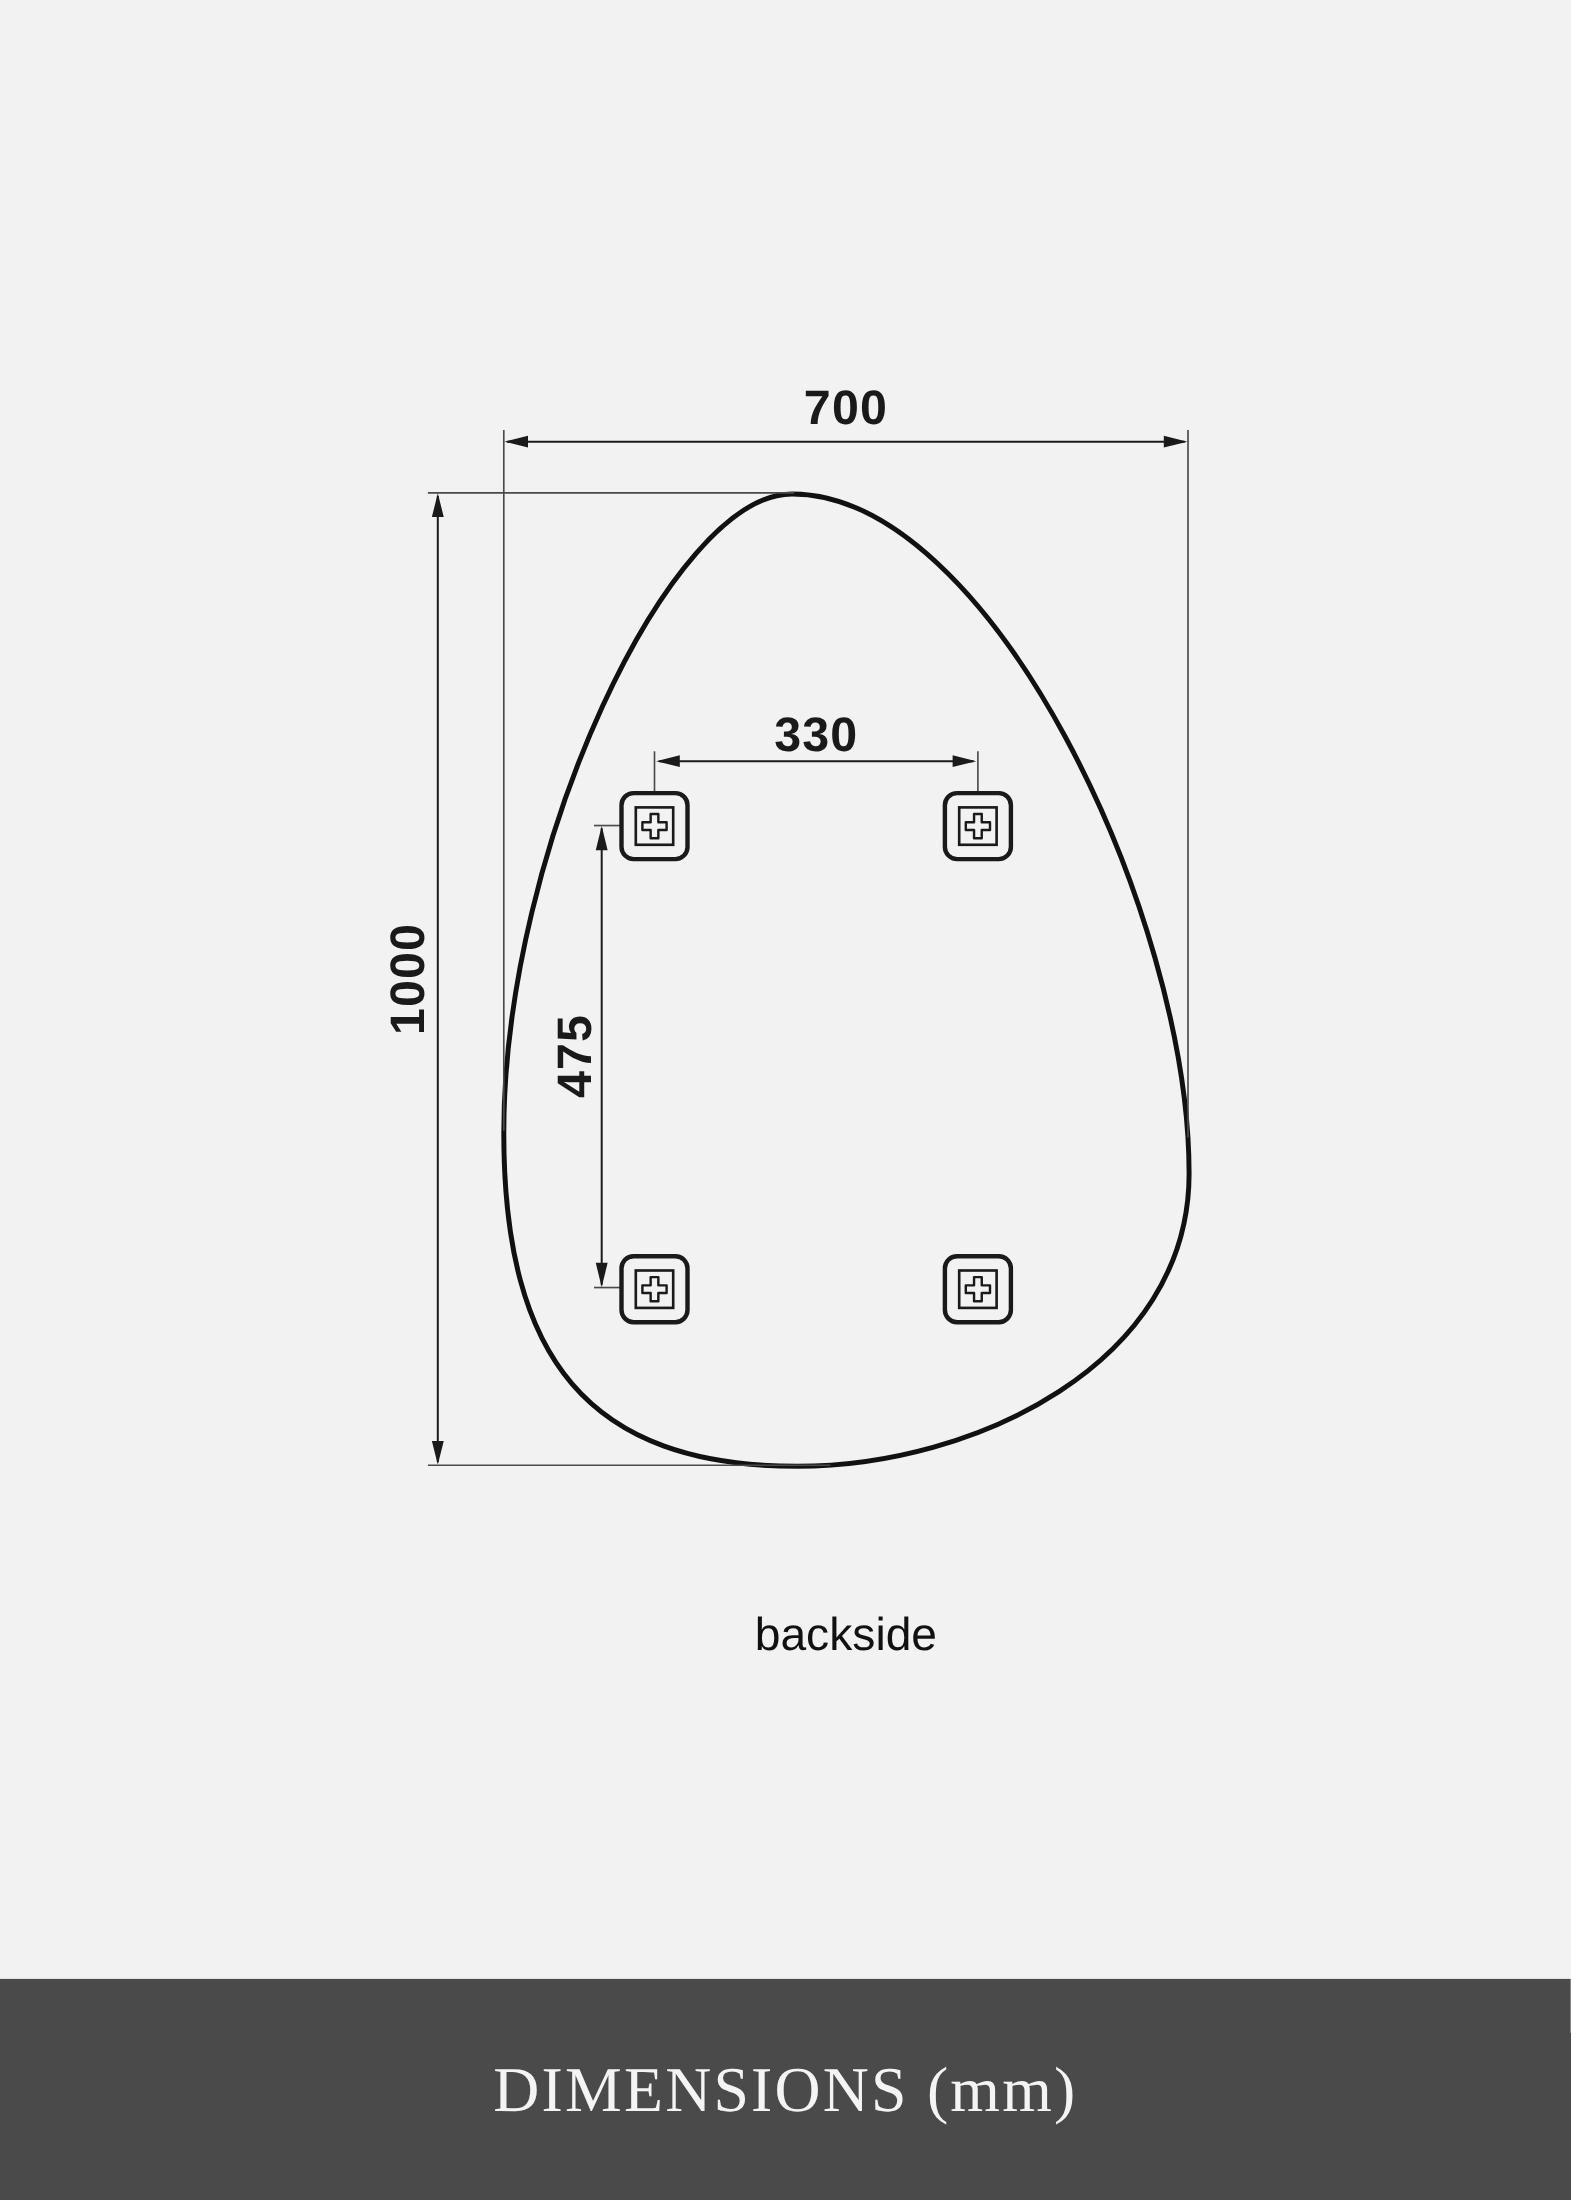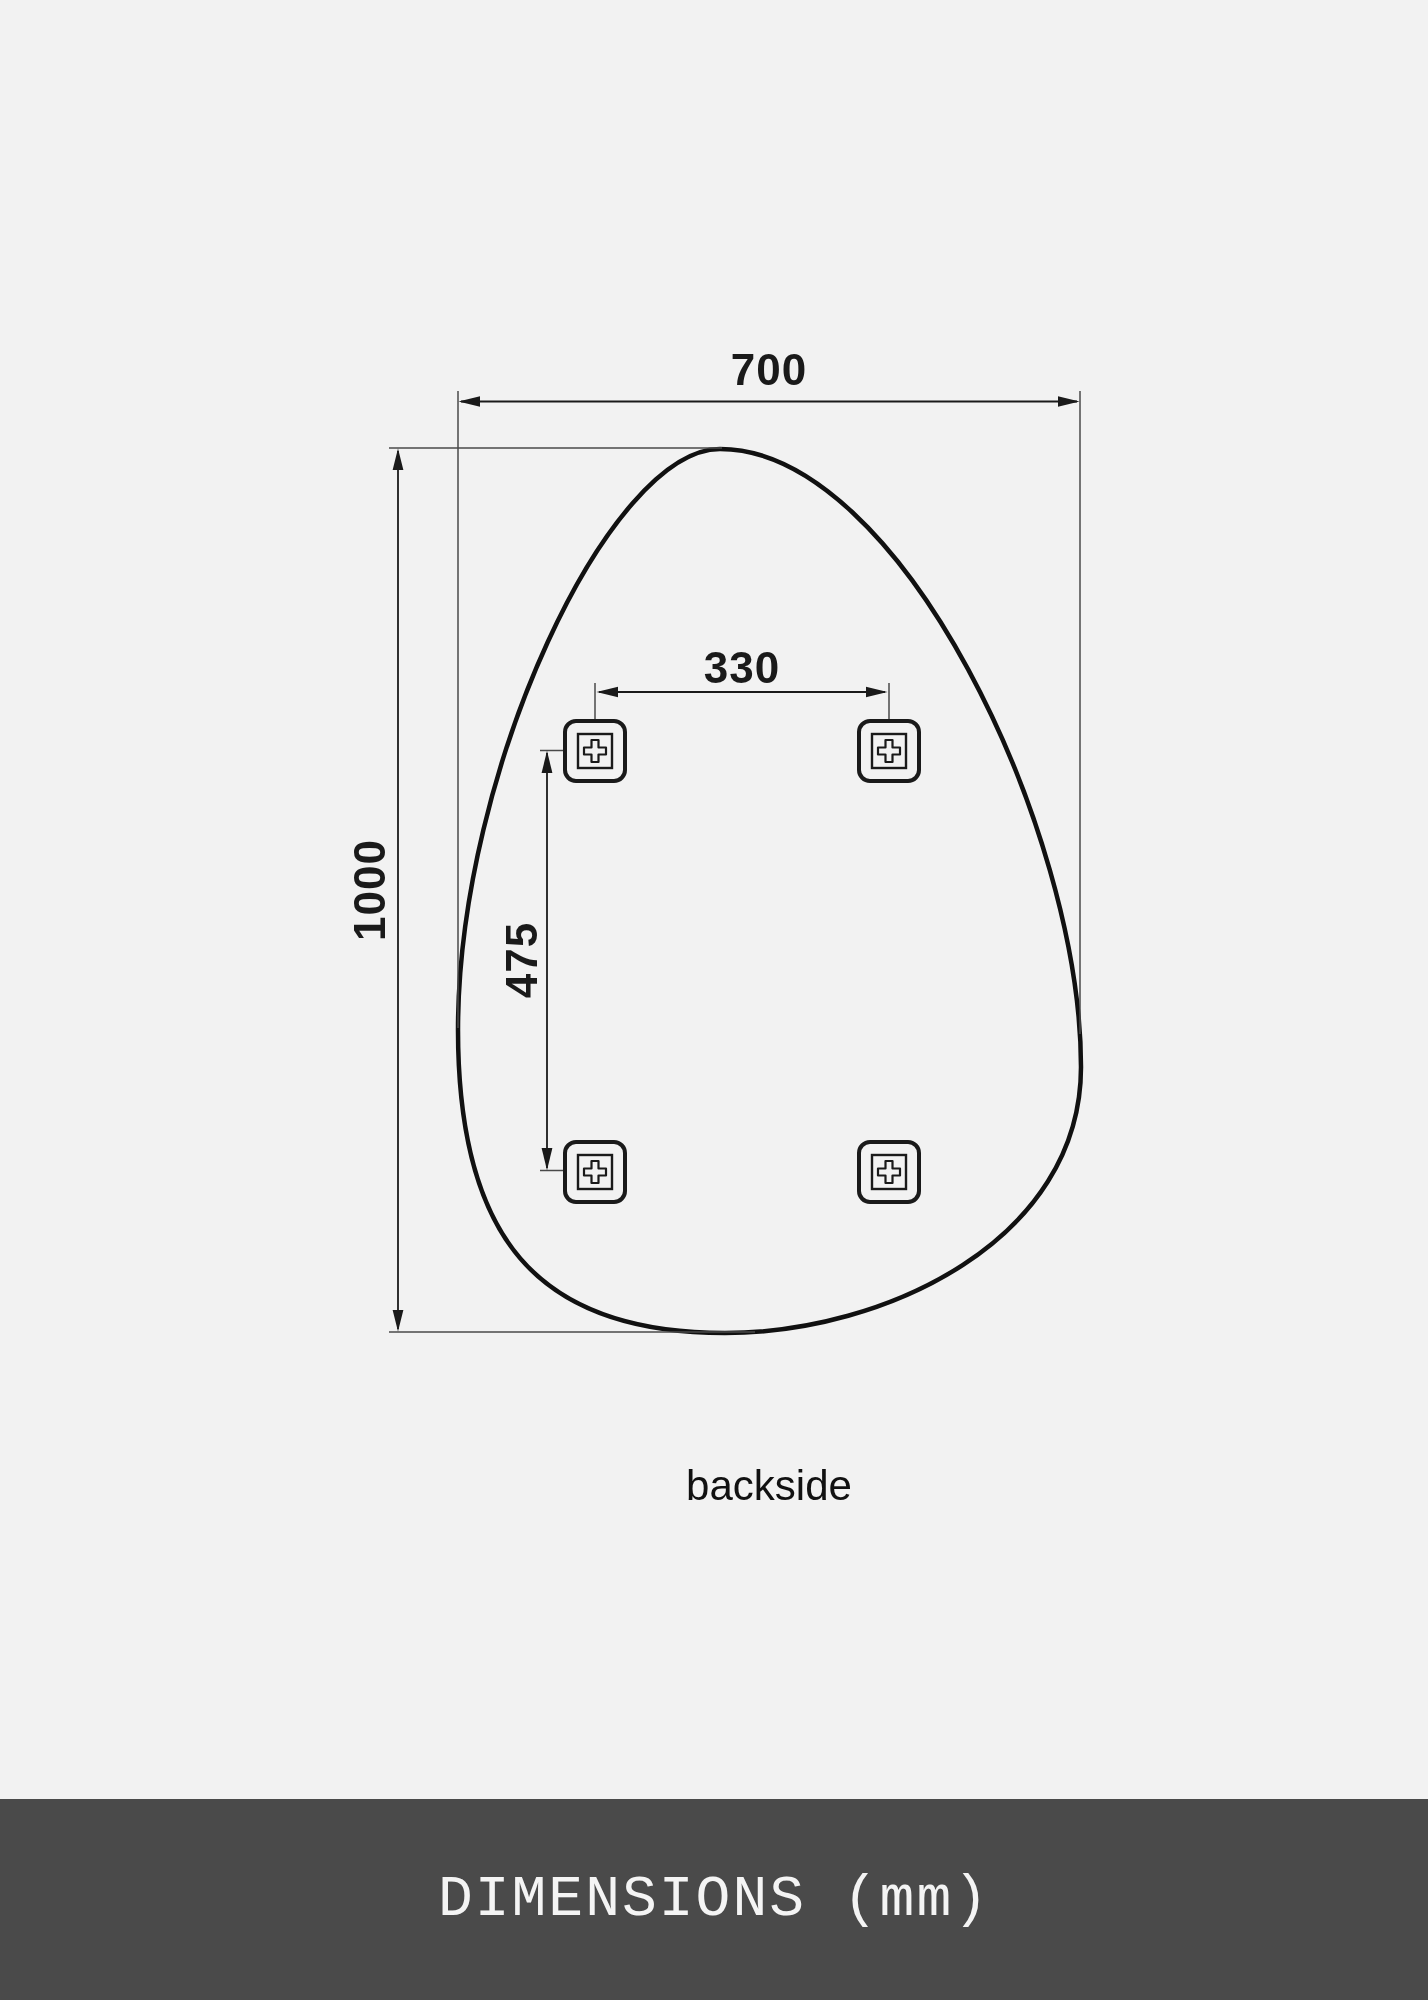--- a/index.html
+++ b/index.html
@@ -40,21 +40,21 @@
     left: 0;
     bottom: 0;
     width: 1428px;
     height: 201px;
     background: var(--footer-bg, #4a4a4a);
     display: flex;
     align-items: center;
     justify-content: center;
   }
   .footer-title {
-    font-family: Liberation Mono, monospace;
+    font-family: Liberation Serif, serif;
     font-size: 58px;
     font-weight: 400;
     letter-spacing: 2px;
     color: var(--footer-fg, #f4f4f4);
     white-space: nowrap;
   }
 </style>
 </head>
 <body>
 

